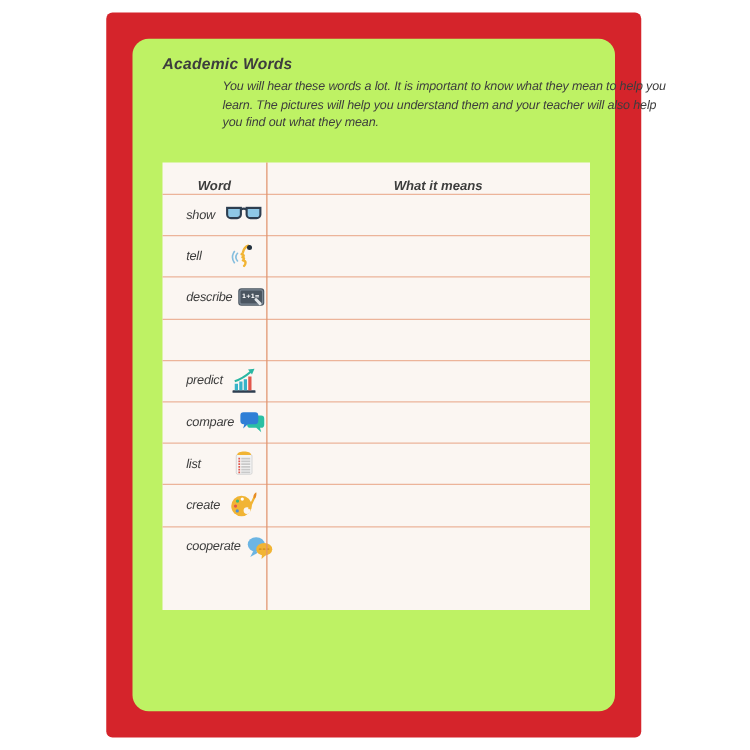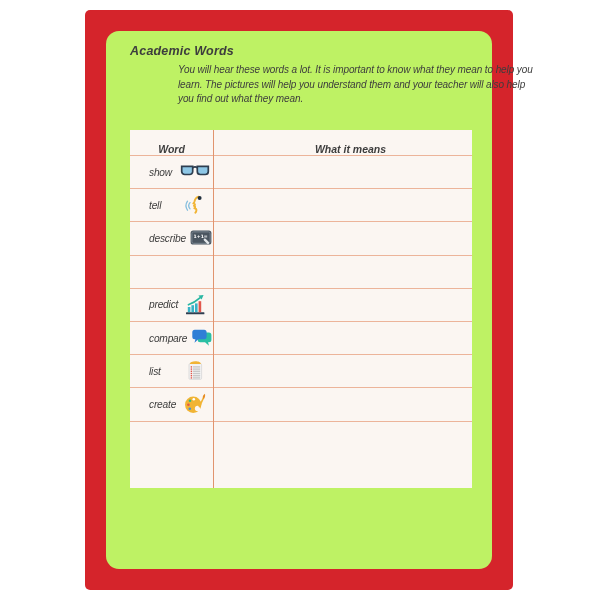--- a/index.html
+++ b/index.html
@@ -165,19 +165,35 @@
                     <circle cx="6.8" cy="16.8" r="1.3" fill="#4a90d9"></circle>
                     <circle cx="10.8" cy="7.2" r="1.3" fill="#ffffff"></circle>
                     <path d="M16.4 14.6L20.4 6" stroke="#f1b434" stroke-width="1.7" stroke-linecap="round"></path>
                     <path d="M20.1 6.6c-.9-2 .1-3.8 1.9-4.8.4 2-.1 3.8-1 4.9z" fill="#e78c23"></path>
                   </svg>
                 </span>
     </div>
     <div class="meaning-cell"></div>
   </div>
             <div class="row">
+    <div class="word-cell">
+      <span class="word-label">cooperate</span>
+      <span class="icon">
+                  <svg width="24" height="24" viewBox="0 0 24 24">
+                    <ellipse cx="9" cy="9.6" rx="6.8" ry="5.8" fill="#6cb5e3"></ellipse>
+                    <path d="M7.2 13.8l-3 5.8 6-3.4z" fill="#6cb5e3"></path>
+                    <ellipse cx="15.4" cy="13.4" rx="6.4" ry="5" fill="#f1b434"></ellipse>
+                    <path d="M13.6 17.4l-.4 3.8 3.6-3.2z" fill="#f1b434"></path>
+                    <g fill="#d8961f">
+                      <rect x="11" y="12.6" width="2.3" height="1.4" rx=".7"></rect>
+                      <rect x="14.1" y="12.6" width="2.3" height="1.4" rx=".7"></rect>
+                      <rect x="17.2" y="12.6" width="2.3" height="1.4" rx=".7"></rect>
+                    </g>
+                  </svg>
+                </span>
+    </div>
     <div class="meaning-cell"></div>
   </div>
           </div>
       </div>
     </div>
   </div>
 </div>
 
 </body></html>

